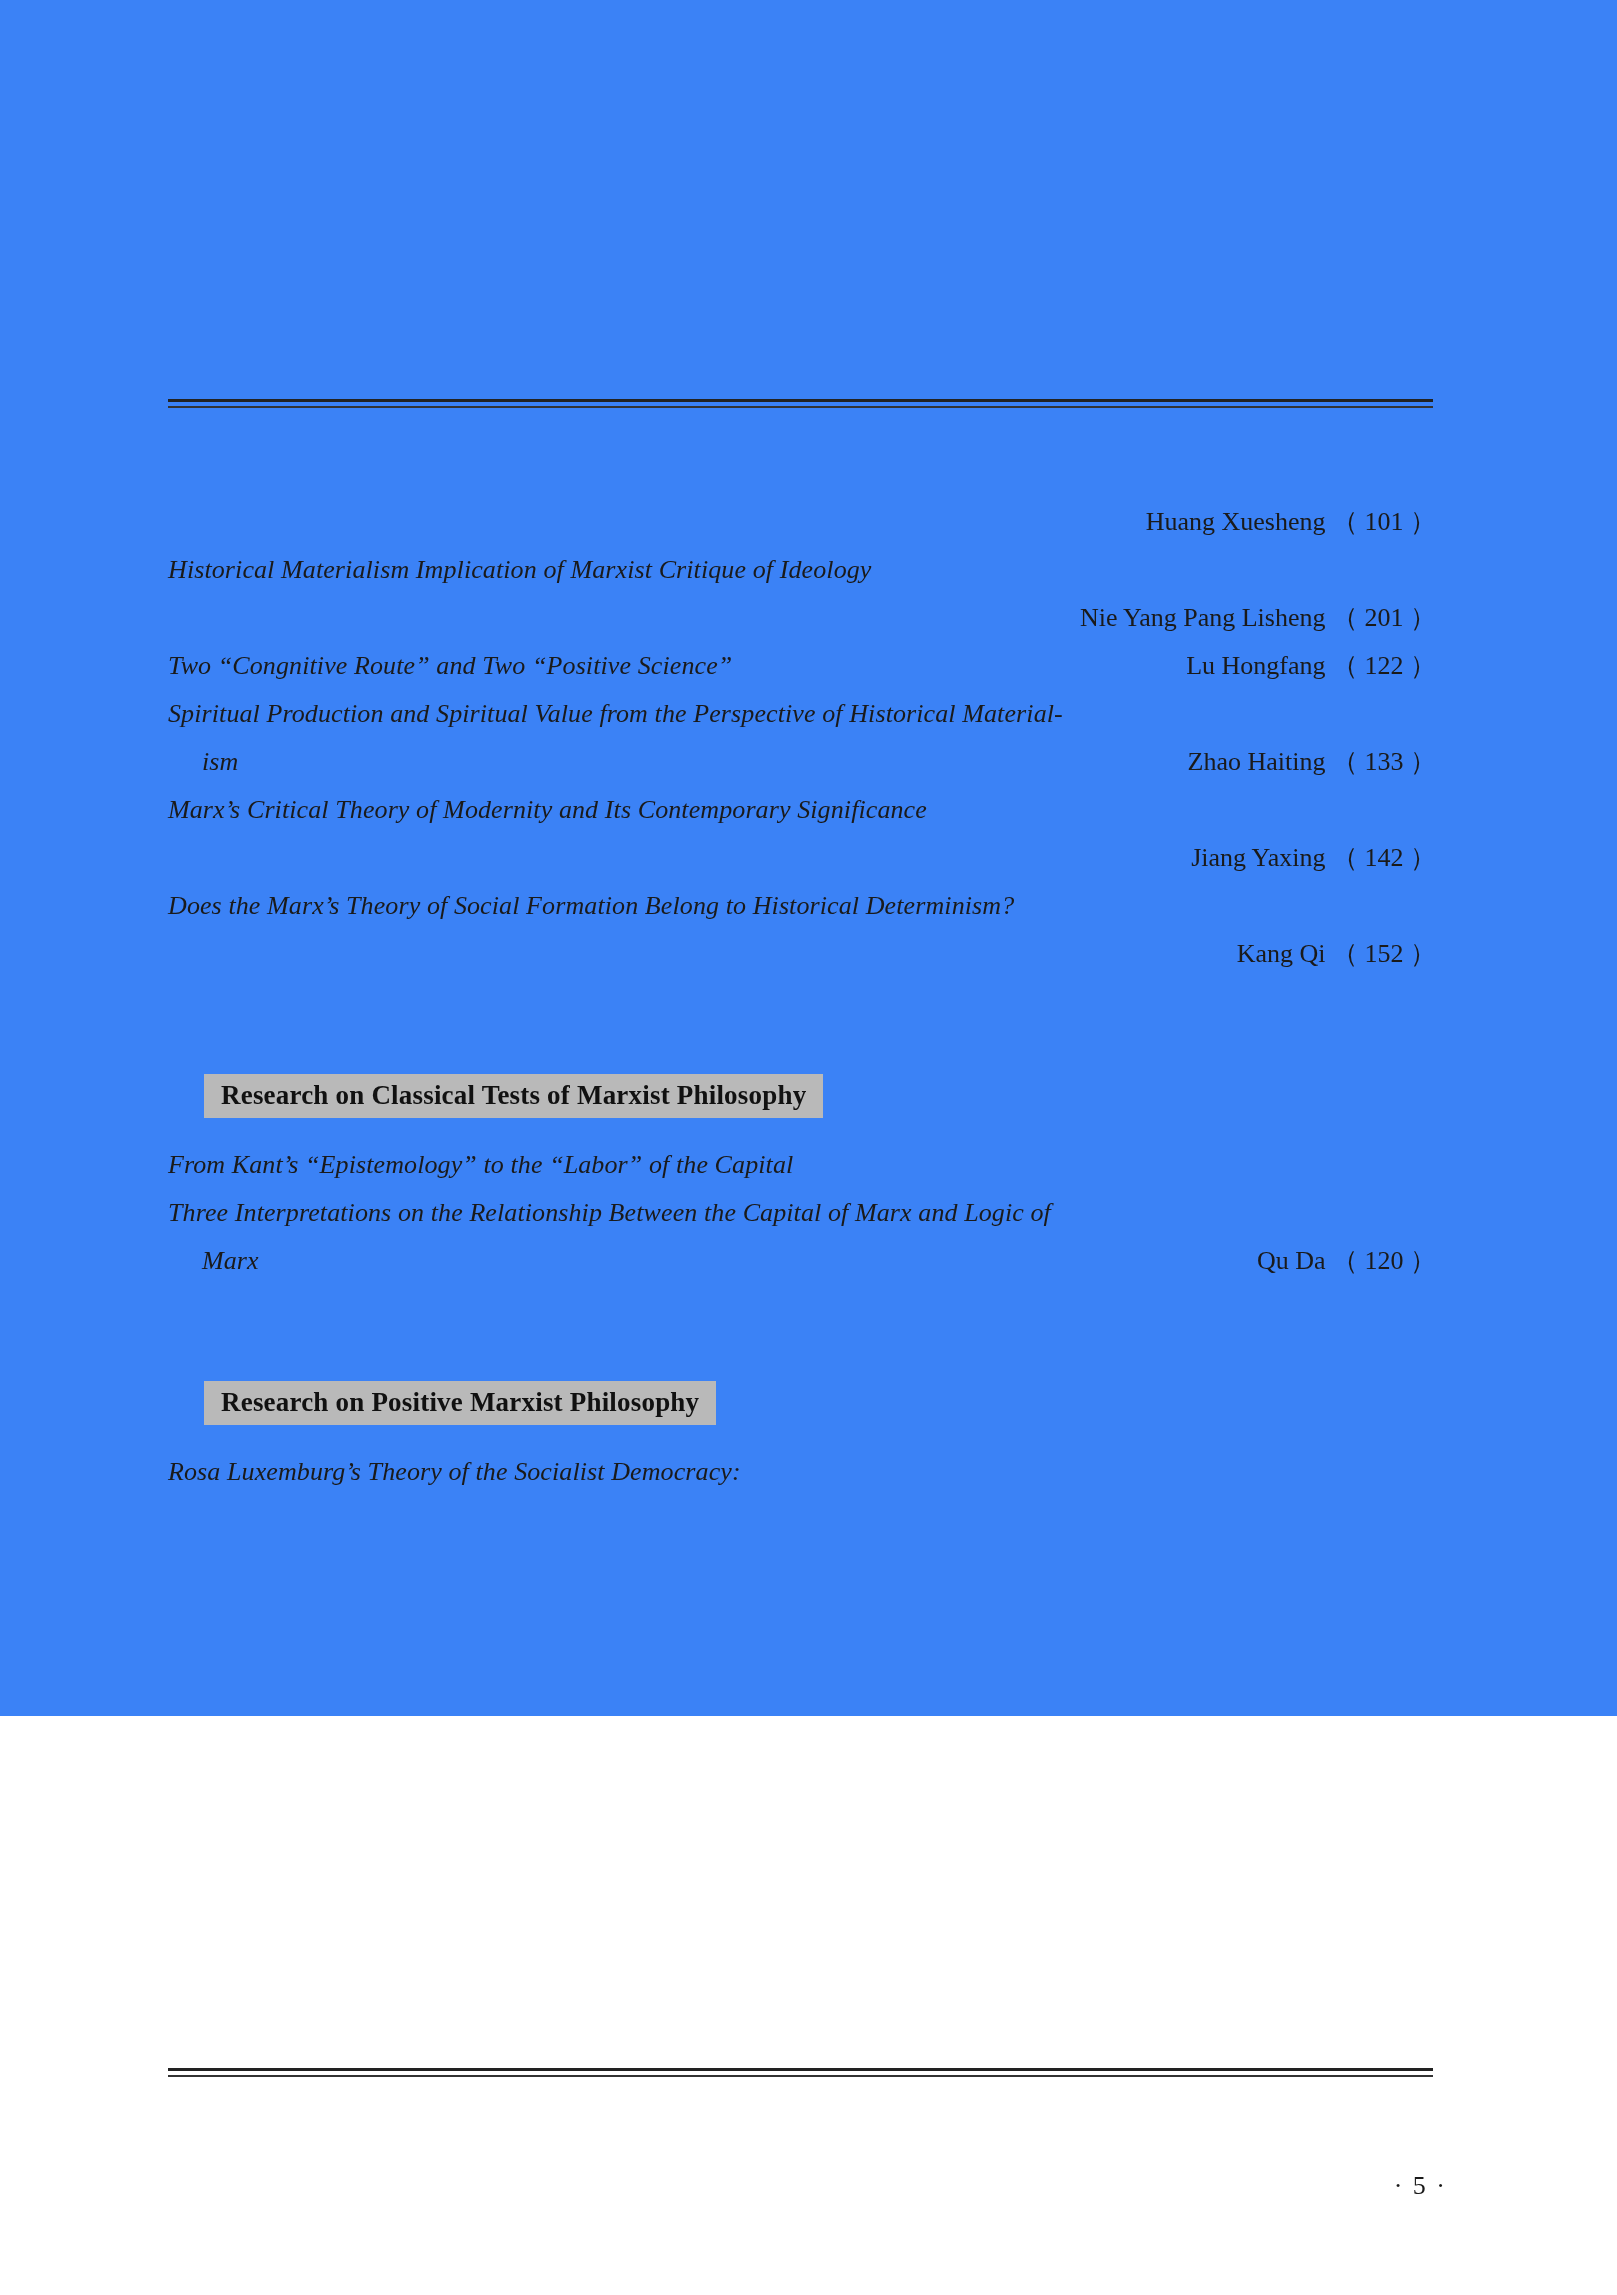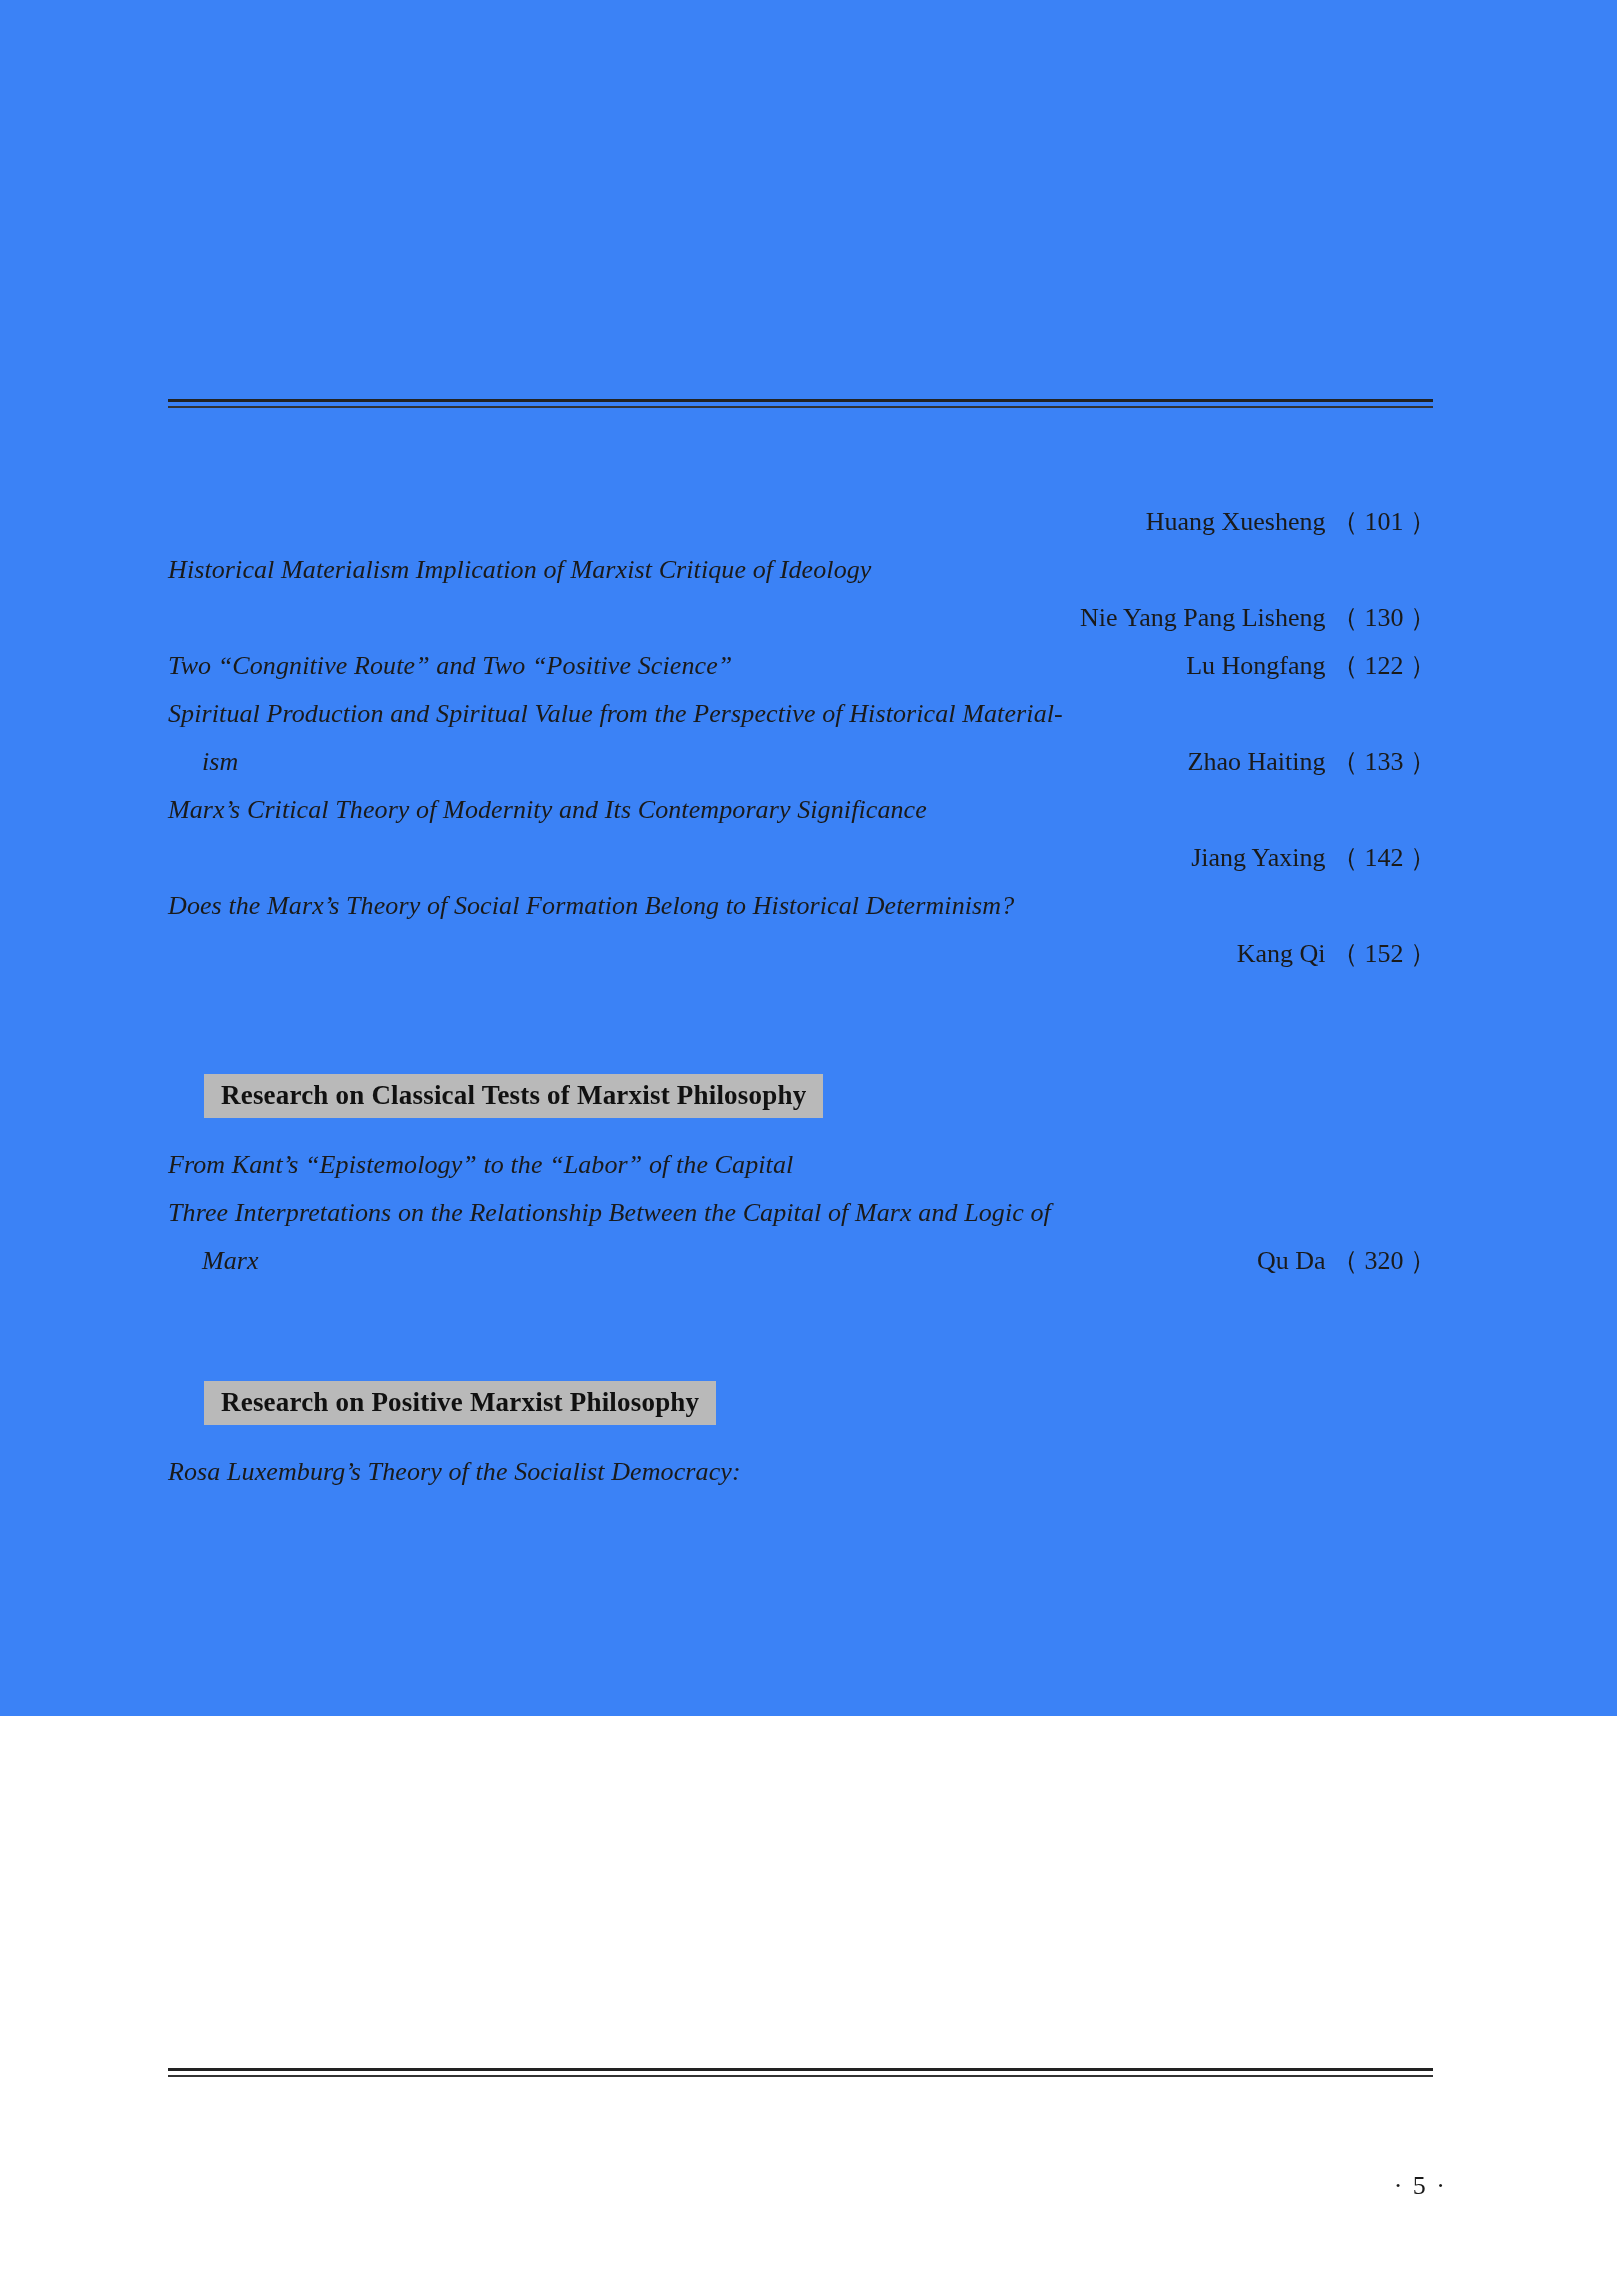--- a/index.html
+++ b/index.html
@@ -127,21 +127,21 @@
       <div class="line">
         <span class="credit-right">Huang Xuesheng （ 101 ）</span>
       </div>
     </div>
 
     <div class="entry">
       <div class="line">
         <span class="title">Historical Materialism Implication of Marxist Critique of Ideology</span>
       </div>
       <div class="line">
-        <span class="credit-right">Nie Yang    Pang Lisheng （ 130 ）</span>
+        <span class="credit-right">Nie Yang    Pang Lisheng （ 201 ）</span>
       </div>
     </div>
 
     <div class="entry">
       <div class="line">
         <span class="title">Two “Congnitive Route” and Two “Positive Science”</span>
         <span class="credit-right">Lu Hongfang （ 122 ）</span>
       </div>
     </div>
 
@@ -184,21 +184,21 @@
         <span class="title">From Kant’s “Epistemology” to the “Labor” of the Capital</span>
       </div>
     </div>
 
     <div class="entry">
       <div class="line">
         <span class="title">Three Interpretations on the Relationship Between the Capital of Marx and Logic of</span>
       </div>
       <div class="line">
         <span class="title indent">Marx</span>
-        <span class="credit-right">Qu Da （ 320 ）</span>
+        <span class="credit-right">Qu Da （ 120 ）</span>
       </div>
     </div>
 
     <div class="gap-lg"></div>
 
     <div class="section-wrap">
       <span class="section-bar">Research on Positive Marxist Philosophy</span>
     </div>
 
     <div class="entry">

